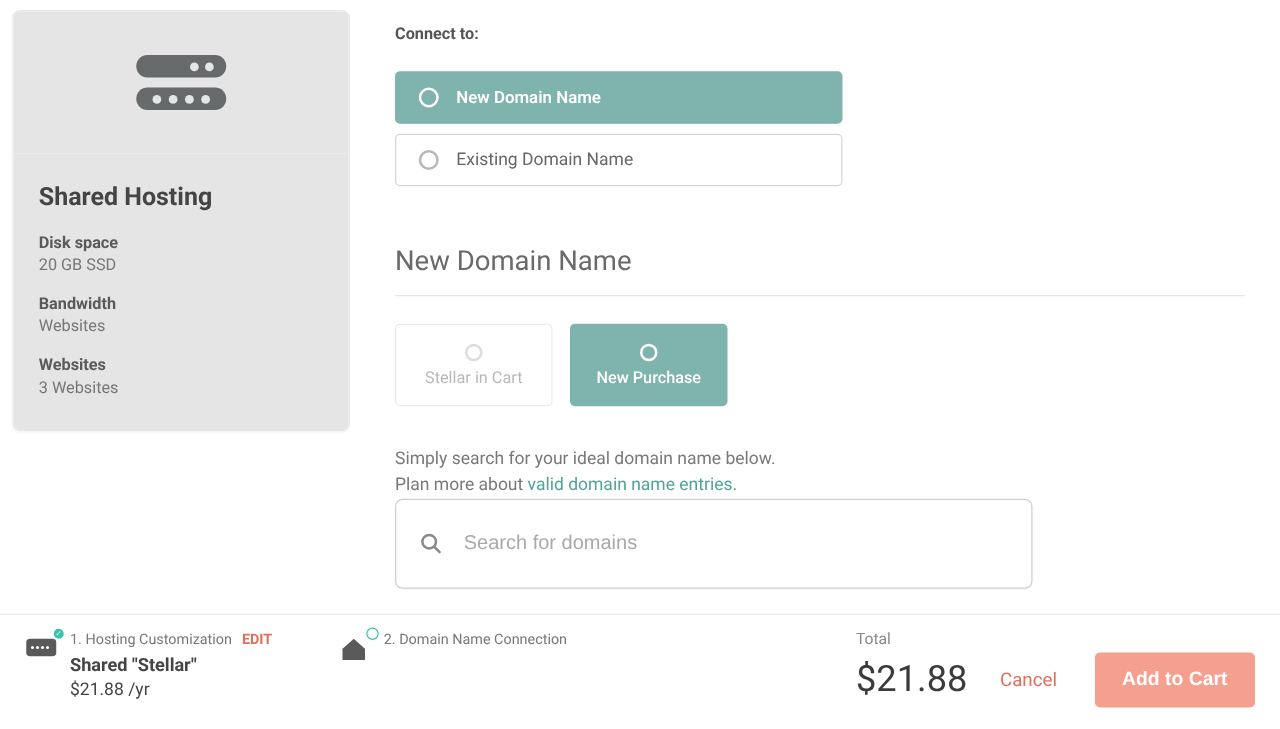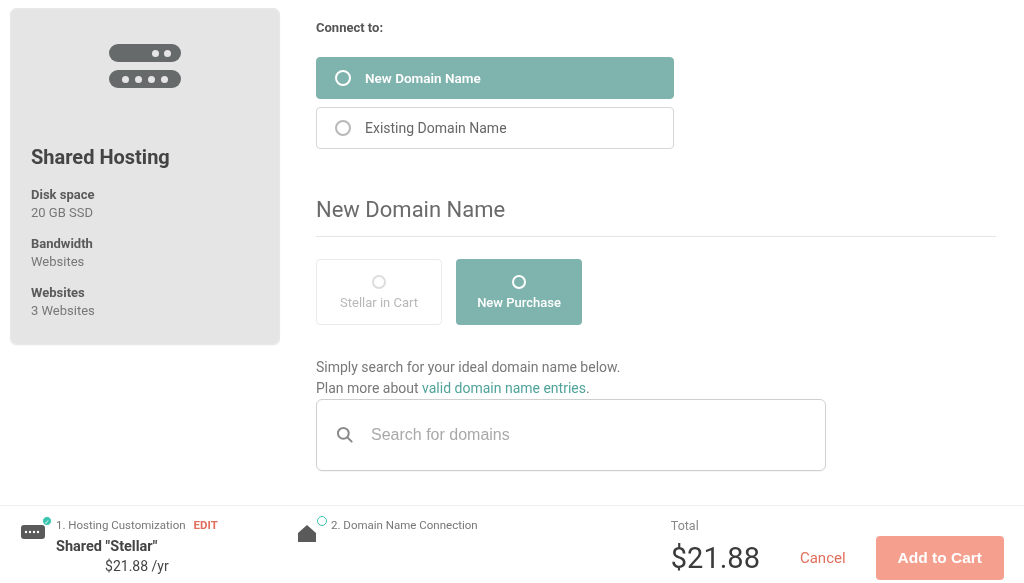--- a/index.html
+++ b/index.html
@@ -177,44 +177,44 @@
     flex: 1;
     background: transparent;
   }
   .search-wrap input::placeholder { color: #a9a9a9; }
 
   
   .footer {
     position: absolute;
     left: 0; right: 0; bottom: 0;
     border-top: 1px solid #eee;
-    height: 78px;
+    height: 92px;
     display: flex;
     align-items: flex-start;
     padding: 12px 20px 0 20px;
     background: #fff;
-    gap: 40px;
+    gap: 16px;
   }
   .ficon-wrap { position: relative; width: 26px; height: 22px; margin-top: 4px; }
   .ficon-wrap .check {
     position: absolute; top: -6px; right: -6px;
     width: 10px; height: 10px; border-radius: 50%;
     background: #39c4b0; border: 1.5px solid #fff;
     font-size: 6px; color: #fff; line-height: 9px; text-align: center;
   }
   .ficon-wrap.o .check { background:#fff; border:1.5px solid #39c4b0; }
   .fcol { display: flex; gap: 10px; }
   .fcol:first-child{ width: 235px; }
   .fcol.second { width: 250px; }
   .step-label { font-size: 11.5px; color: #777; display: flex; gap:4px; }
   .step-label .edit { color: #e06f5c; font-weight: 700; margin-left: 4px; cursor: pointer; }
   .f-title { font-size: 14.5px; font-weight: 700; color: #444; margin-top: 6px;}
-  .f-price { font-size: 14px; color: #444; margin-top: 3px; text-align: center;}
+  .f-price { font-size: 14px; color: #444; margin-top: 3px;}
   .f-desc { font-size: 12px; color: #777; margin-top: 6px; max-width: 170px; line-height:1.4;}
-  .total-col { margin-left: auto; }
+  .total-col { margin-left: auto; margin-right: 10px; }
   .total-label { font-size: 12.5px; color: #888; margin-bottom: 8px; }
   .total-amount { font-size: 29px; font-weight: 400; color: #3b3b3b; }
   .actions { display: flex; align-items: center; gap: 30px; margin-top: 18px; }
   .cancel { color: #e06f5c; font-size: 15px; cursor: pointer; }
   .add-cart {
     background: #f5a08f;
     color: #fff;
     font-size: 15.5px;
     font-weight: 600;
     border: none;

